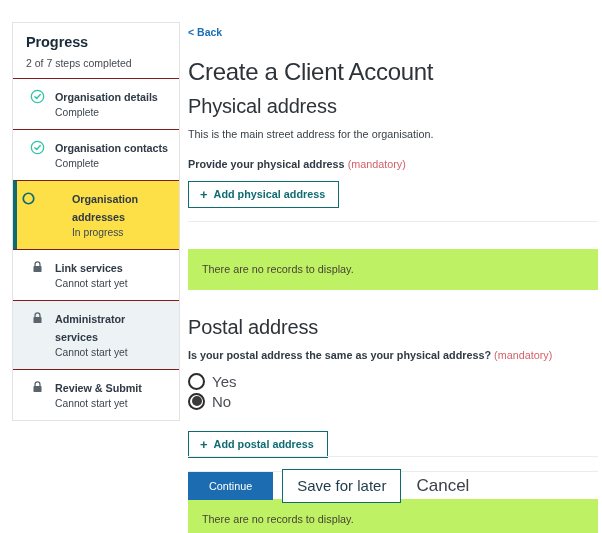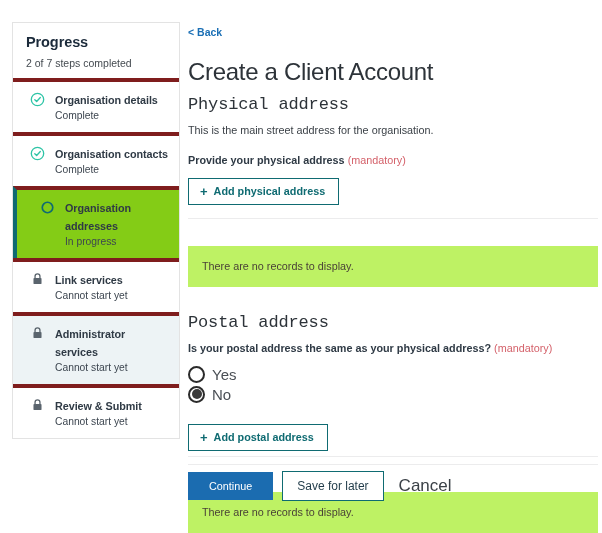--- a/index.html
+++ b/index.html
@@ -44,27 +44,28 @@
   }
 
   .steps { display: block; }
   .step {
     position: relative;
     display: flex;
     align-items: flex-start;
     padding: 8px 10px 9px 14px;
     min-height: 42px;
     background: #ffffff;
-    border-top: 4px solid #7f1d1d;
+    border-top: 1px solid #7f1d1d;
   }
   .step.alt { background: #edf3f5; }
   .step.active {
-    background: #84cc16;
+    background: #fde047;
     border-left: 4px solid #0f6b72;
-    padding-left: 20px;
+    padding-left: 1px;
+    gap: 26px;
   }
   .step-icon {
     width: 20px;
     min-width: 20px;
     margin-right: 8px;
     display: flex;
     align-items: center;
     justify-content: center;
     padding-top: 2px;
   }
@@ -100,27 +101,26 @@
   }
   .page-title {
     font-size: 24px;
     font-weight: normal;
     color: #2d3339;
     margin: 0 0 9px 0;
     line-height: 1.12;
     letter-spacing: -0.3px;
   }
   .section-title {
-    font-size: 17px;
+    font-size: 20px;
     font-weight: normal;
     color: #2d3339;
     margin: 0 0 9px 0;
     line-height: 1.15;
     letter-spacing: -0.15px;
-    font-family: Liberation Mono, monospace;
   }
   .section-title.postal { margin-top: 0; }
   .body-text {
     font-size: 10.8px;
     color: #3b4147;
     line-height: 1.45;
     margin: 0 0 14px 0;
   }
   .field-label {
     font-size: 10.8px;
@@ -227,21 +227,21 @@
     font-weight: normal;
     padding: 7px 20px;
     cursor: pointer;
     font-family: "Liberation Sans", sans-serif;
     line-height: 1.2;
   }
   .btn-secondary {
     background: #ffffff;
     border: 1.6px solid #0f6b72;
     color: #1f3a48;
-    font-size: 12px;
+    font-size: 15px;
     font-weight: normal;
     padding: 7px 14px;
     cursor: pointer;
     font-family: "Liberation Sans", sans-serif;
     line-height: 1.2;
   }
   .btn-link {
     background: none;
     border: 0;
     color: #3b4147;

